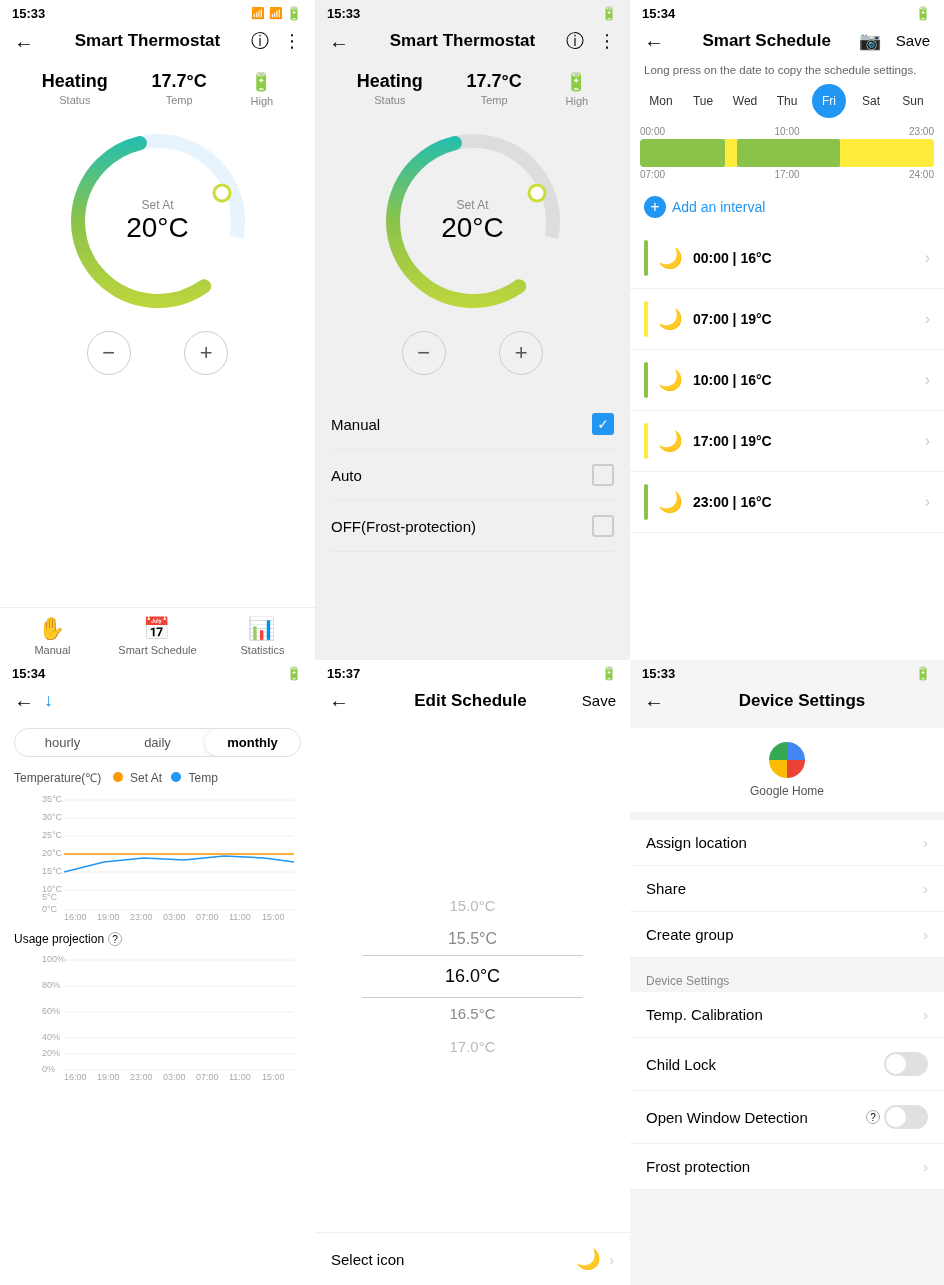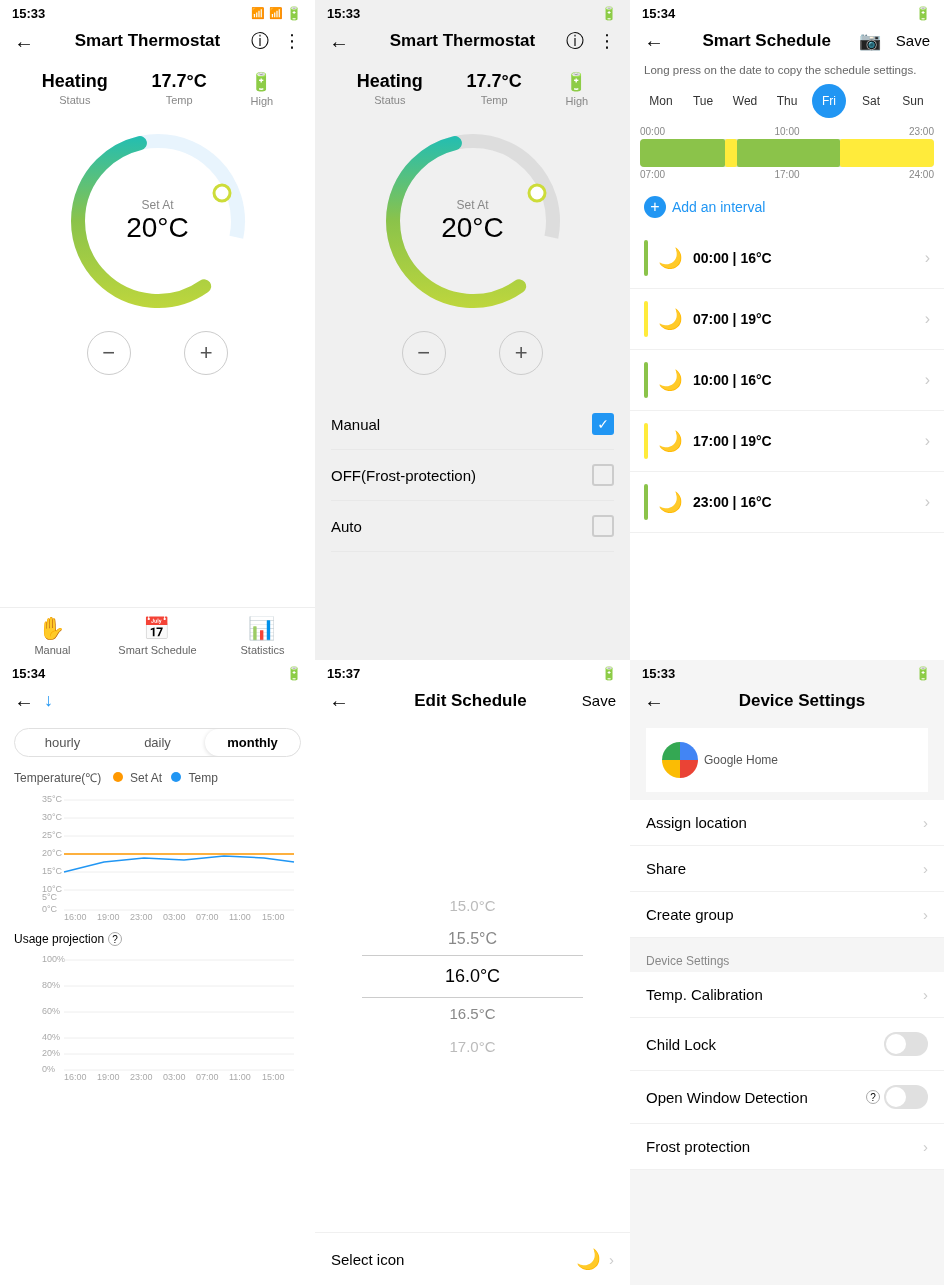--- a/index.html
+++ b/index.html
@@ -252,23 +252,24 @@
       border-top: 1px solid #f0f0f0;
       font-size: 15px;
     }
     .select-icon-right { display: flex; align-items: center; gap: 8px; }
     .moon-icon { font-size: 20px; color: #3f51b5; }
 
     
     .device-settings-panel { background: #f5f5f5; }
     .google-home-section {
       background: #fff;
-      margin: 8px 16px;
+      margin: 8px 0;
       padding: 14px 16px;
       display: flex;
+      flex-direction: column;
       align-items: center;
       gap: 6px;
     }
     .google-dots {
       width: 36px; height: 36px;
       border-radius: 50%;
       background: conic-gradient(#4285f4 0deg 90deg, #ea4335 90deg 180deg, #fbbc04 180deg 270deg, #34a853 270deg 360deg);
       display: flex; align-items: center; justify-content: center;
     }
     .settings-section-label {
@@ -431,25 +432,25 @@
   <div class="control-btns">
     <button class="ctrl-btn" style="background:#f0f0f0;">−</button>
     <button class="ctrl-btn" style="background:#f0f0f0;">+</button>
   </div>
   <div class="mode-list">
     <div class="mode-item">
       <span>Manual</span>
       <div class="checkbox checked">✓</div>
     </div>
     <div class="mode-item">
+      <span>Auto</span>
+      <div class="checkbox"></div>
+    </div>
+    <div class="mode-item">
       <span>OFF(Frost-protection)</span>
-      <div class="checkbox"></div>
-    </div>
-    <div class="mode-item">
-      <span>Auto</span>
       <div class="checkbox"></div>
     </div>
   </div>
 </div>
 
 <div class="panel schedule-panel">
   <div class="status-bar">
     <span class="time">15:34</span>
     <div class="status-icons">
       <span class="bat">🔋</span>

